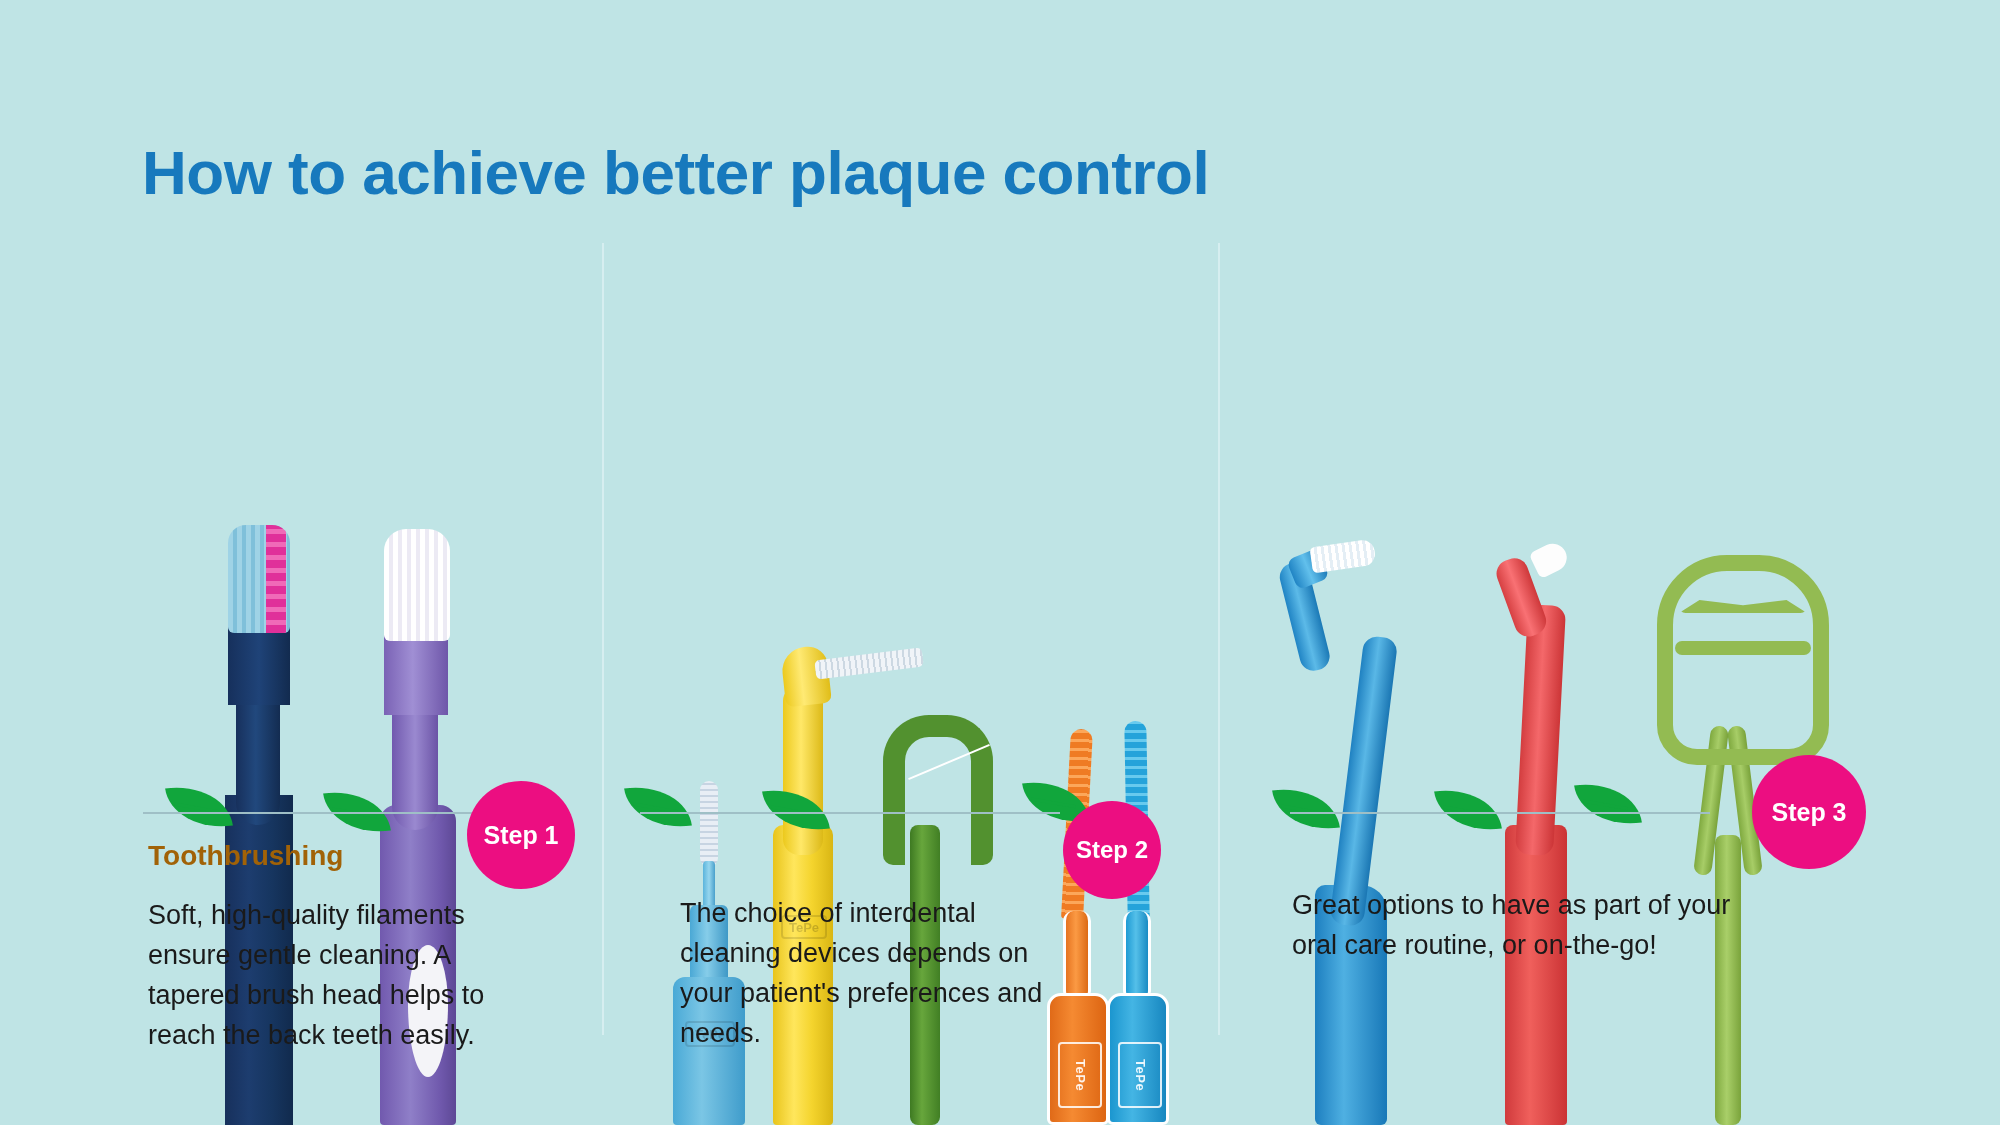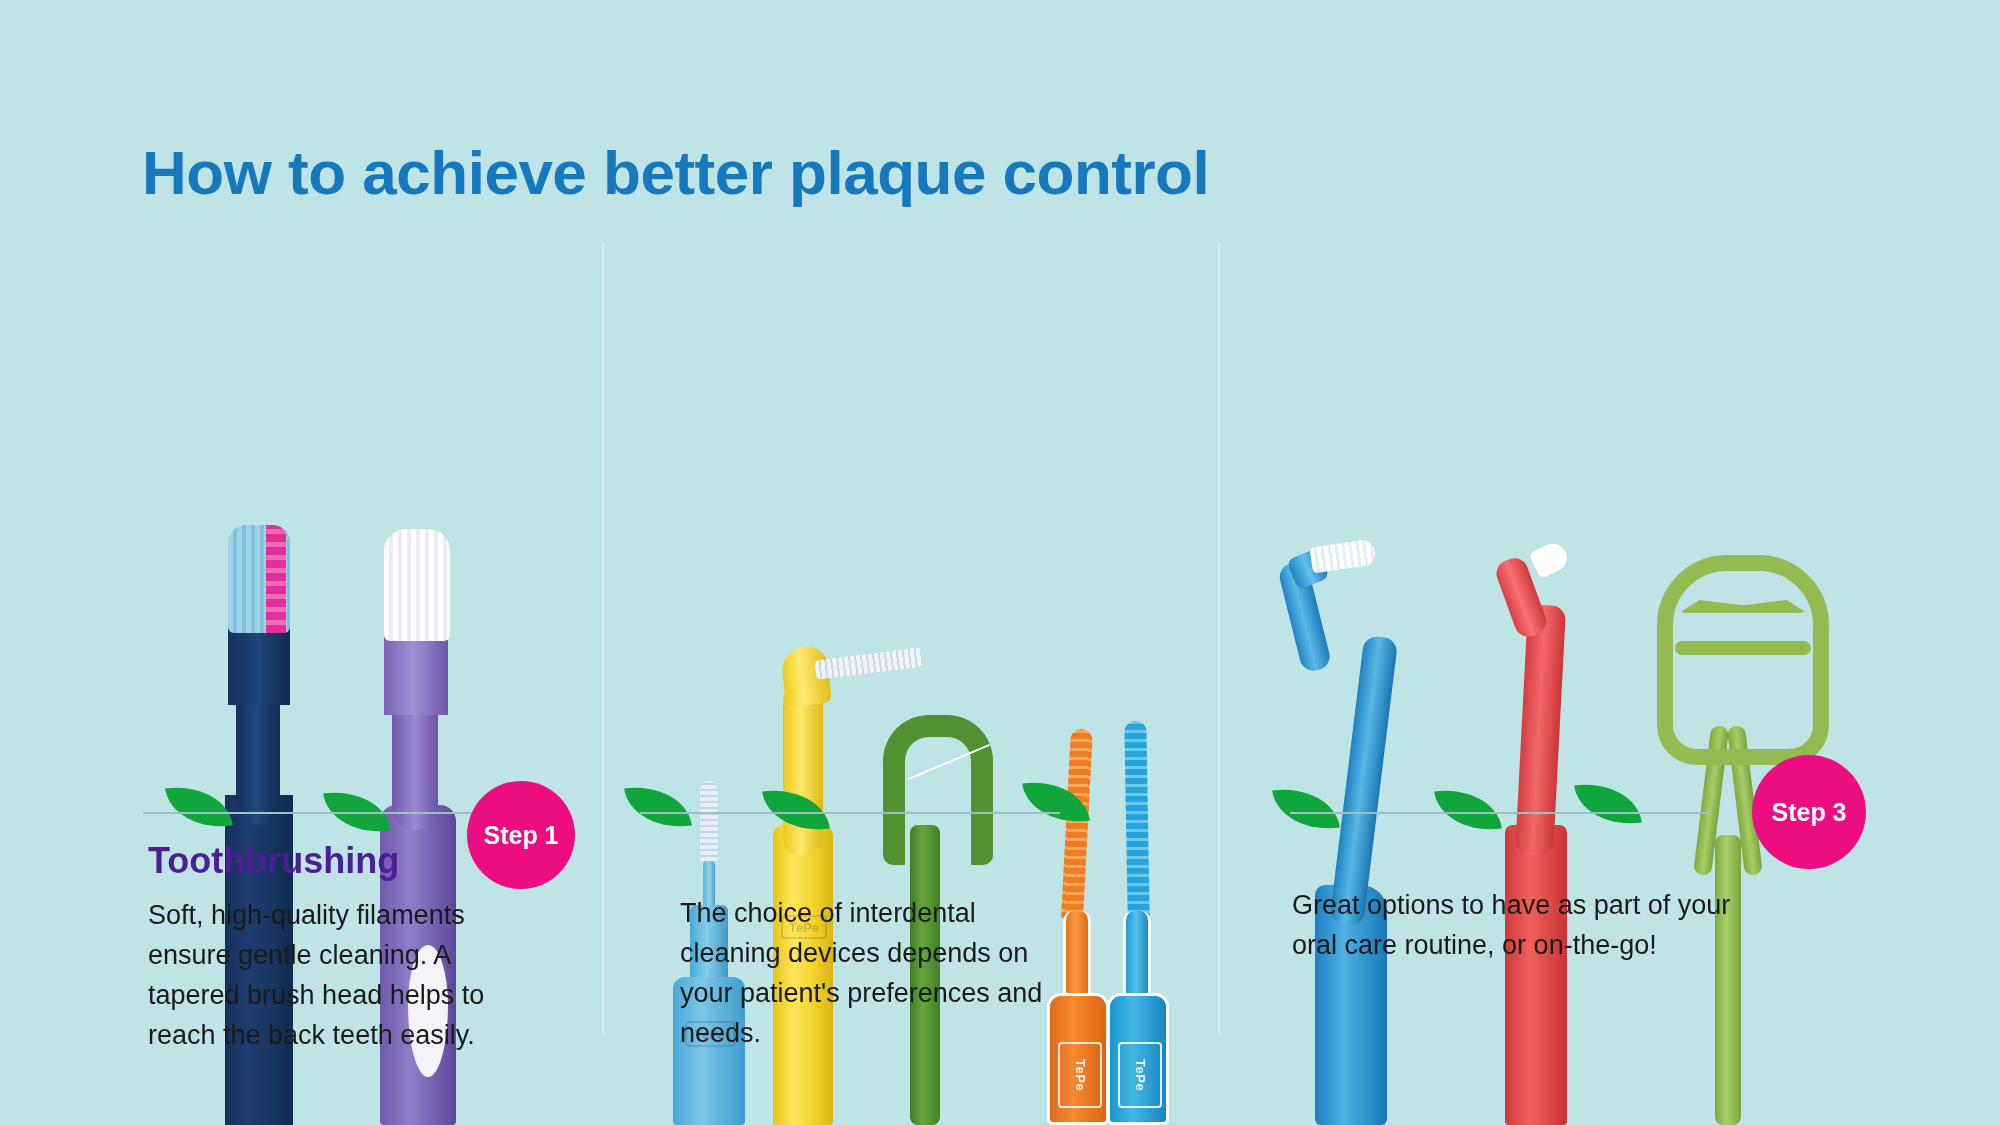--- a/index.html
+++ b/index.html
@@ -62,23 +62,23 @@
     height: 2px;
     background: #9fbfc6;
   }
   #baseline-1 { left: 143px;  top: 812px; width: 400px; }
   #baseline-2 { left: 640px;  top: 812px; width: 420px; }
   #baseline-3 { left: 1290px; top: 812px; width: 420px; }
 
   
   .col-heading {
     position: absolute;
-    font-size: 36px;
+    font-size: 28px;
     font-weight: bold;
-    color: #4c1d95;
+    color: #a16207;
     white-space: nowrap;
   }
   #heading-1 { left: 148px;  top: 840px; }
   #heading-2 { left: 680px;  top: 840px; }
   #heading-3 { left: 1292px; top: 830px; }
 
   .col-body {
     position: absolute;
     font-size: 27px;
     line-height: 40px;
@@ -550,16 +550,17 @@
   <div class="baseline" id="baseline-2"></div>
   <div class="baseline" id="baseline-3"></div>
 
   <div class="col-heading" id="heading-1">Toothbrushing</div>
 
   <div class="col-body" id="body-1">Soft, high-quality filaments ensure gentle cleaning. A tapered brush head helps to reach the back teeth easily.</div>
   <div class="col-body" id="body-3">Great options to have as part of your oral care routine, or on-the-go!</div>
   <div class="col-body" id="body-2">The choice of interdental cleaning devices depends on your patient's preferences and needs.</div>
 
   <div class="step-badge" id="step-badge-1">Step 1</div>
+  <div class="step-badge" id="step-badge-2">Step 2</div>
   <div class="step-badge" id="step-badge-3">Step 3</div>
 
 
 </div>
 
 </body></html>

